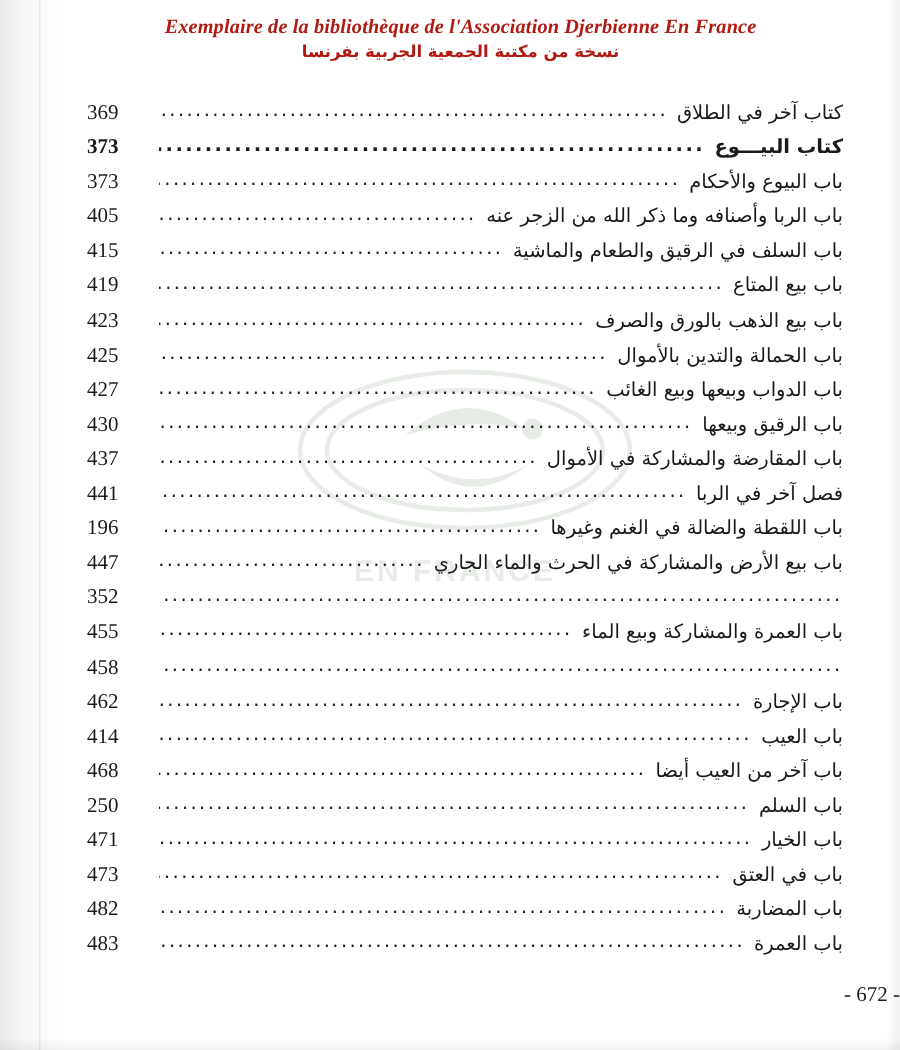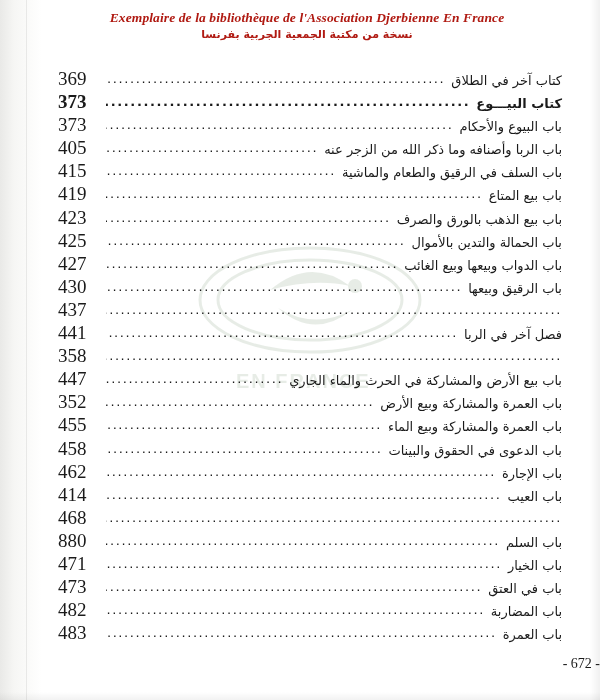--- a/index.html
+++ b/index.html
@@ -113,21 +113,21 @@
     font-size: 13px;
     letter-spacing: 1.6px;
     transform: translateY(-2px);
   }
   .toc-page {
     flex: 0 0 auto;
     width: 42px;
     text-align: left;
     padding-right: 6px;
     font-family: "Liberation Serif", serif;
-    font-size: 19px;
+    font-size: 14px;
     direction: ltr;
   }
 
   .toc-row.bold .toc-title,
   .toc-row.bold .toc-page,
   .toc-row.bold .toc-dots {
     font-weight: bold;
   }
   .toc-row.bold .toc-title {
     letter-spacing: 1.5px;
@@ -232,70 +232,71 @@
         <span class="toc-title">باب الدواب وبيعها وبيع الغائب</span>
         <span class="toc-dots">..................................................................................................................</span>
         <span class="toc-page">427</span>
       </div>
       <div class="toc-row">
         <span class="toc-title">باب الرقيق وبيعها</span>
         <span class="toc-dots">..................................................................................................................</span>
         <span class="toc-page">430</span>
       </div>
       <div class="toc-row">
+        <span class="toc-title">باب المقارضة والمشاركة في الأموال</span>
         <span class="toc-dots">..................................................................................................................</span>
         <span class="toc-page">437</span>
       </div>
       <div class="toc-row">
         <span class="toc-title">فصل آخر في الربا</span>
         <span class="toc-dots">..................................................................................................................</span>
         <span class="toc-page">441</span>
       </div>
       <div class="toc-row">
-        <span class="toc-dots">..................................................................................................................</span>
-        <span class="toc-page">358</span>
+        <span class="toc-title">باب اللقطة والضالة في الغنم وغيرها</span>
+        <span class="toc-dots">..................................................................................................................</span>
+        <span class="toc-page">196</span>
       </div>
       <div class="toc-row">
         <span class="toc-title">باب بيع الأرض والمشاركة في الحرث والماء الجاري</span>
         <span class="toc-dots">..................................................................................................................</span>
         <span class="toc-page">447</span>
       </div>
       <div class="toc-row">
-        <span class="toc-title">باب العمرة والمشاركة وبيع الأرض</span>
         <span class="toc-dots">..................................................................................................................</span>
         <span class="toc-page">352</span>
       </div>
       <div class="toc-row">
         <span class="toc-title">باب العمرة والمشاركة وبيع الماء</span>
         <span class="toc-dots">..................................................................................................................</span>
         <span class="toc-page">455</span>
       </div>
       <div class="toc-row">
-        <span class="toc-title">باب الدعوى في الحقوق والبينات</span>
         <span class="toc-dots">..................................................................................................................</span>
         <span class="toc-page">458</span>
       </div>
       <div class="toc-row">
         <span class="toc-title">باب الإجارة</span>
         <span class="toc-dots">..................................................................................................................</span>
         <span class="toc-page">462</span>
       </div>
       <div class="toc-row">
         <span class="toc-title">باب العيب</span>
         <span class="toc-dots">..................................................................................................................</span>
         <span class="toc-page">414</span>
       </div>
       <div class="toc-row">
+        <span class="toc-title">باب آخر من العيب أيضا</span>
         <span class="toc-dots">..................................................................................................................</span>
         <span class="toc-page">468</span>
       </div>
       <div class="toc-row">
         <span class="toc-title">باب السلم</span>
         <span class="toc-dots">..................................................................................................................</span>
-        <span class="toc-page">880</span>
+        <span class="toc-page">250</span>
       </div>
       <div class="toc-row">
         <span class="toc-title">باب الخيار</span>
         <span class="toc-dots">..................................................................................................................</span>
         <span class="toc-page">471</span>
       </div>
       <div class="toc-row">
         <span class="toc-title">باب في العتق</span>
         <span class="toc-dots">..................................................................................................................</span>
         <span class="toc-page">473</span>

